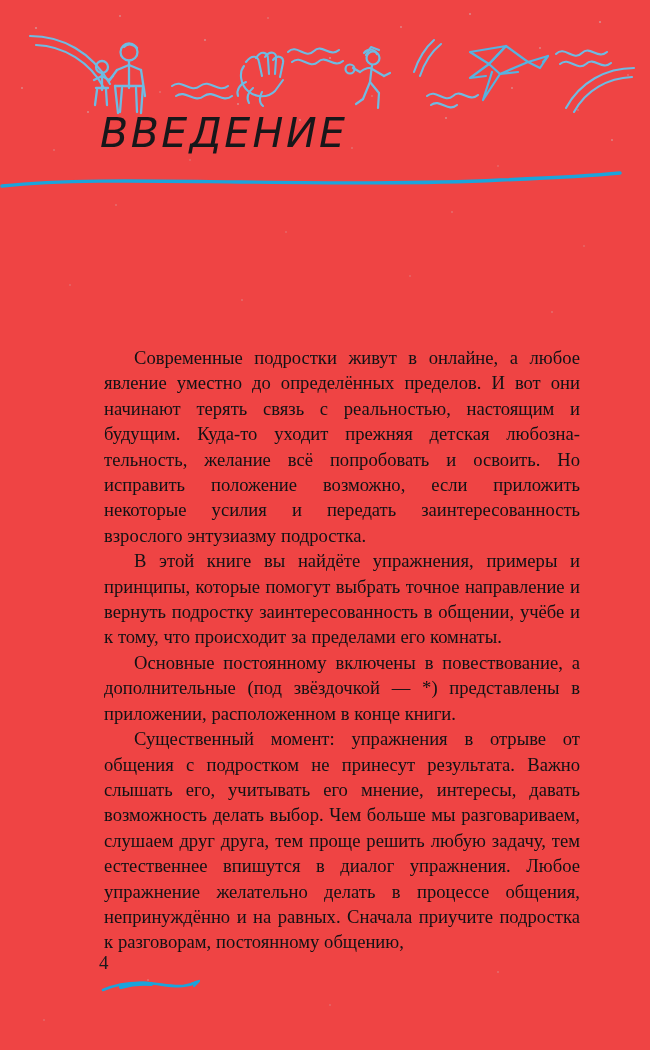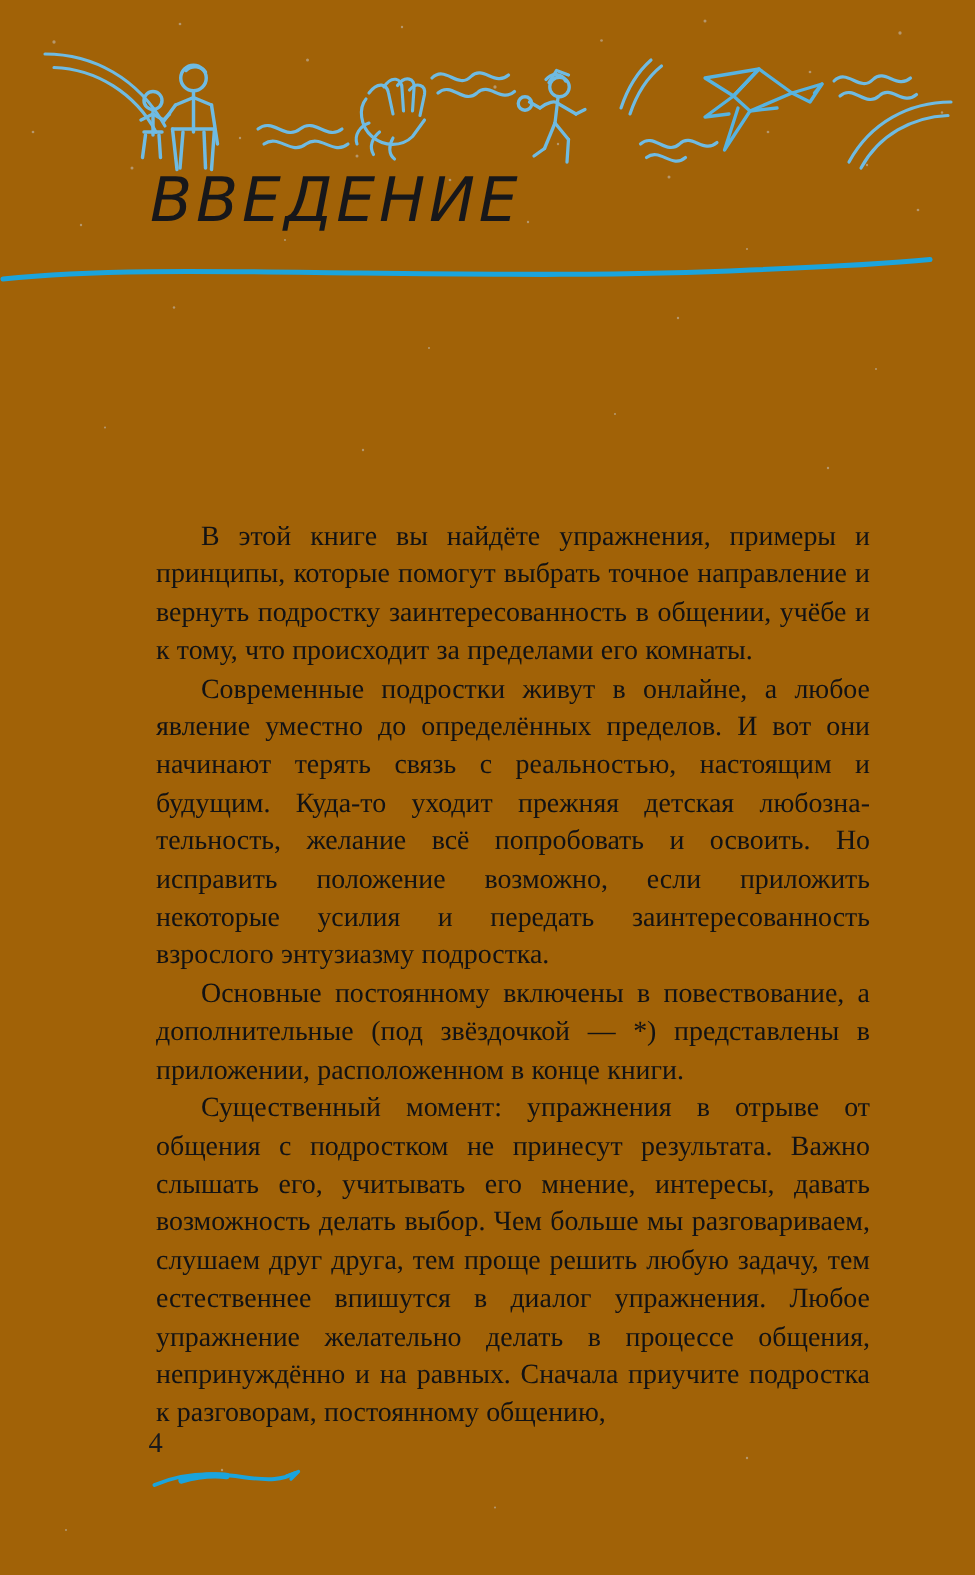--- a/index.html
+++ b/index.html
@@ -6,21 +6,21 @@
   html, body {
     margin: 0;
     padding: 0;
     background: #ffffff;
   }
   .page {
     position: relative;
     width: 650px;
     height: 1050px;
     margin: 0 auto;
-    background: #a16207;
+    background: #ef4444;
     overflow: hidden;
     font-family: "Liberation Serif", "DejaVu Serif", serif;
   }
 
   
   .speckles {
     position: absolute;
     left: 0;
     top: 0;
     width: 650px;
@@ -263,22 +263,22 @@
   </div>
 
   <div class="title-block">
     <h1 class="title-text">ВВЕДЕНИЕ</h1>
     <svg class="title-rule" viewBox="0 0 650 22" fill="none" aria-hidden="true">
       <path d="M2 16 C70 9 150 11 240 12 C330 13 420 14 500 10 C550 8 590 6 620 3" stroke="#1ba4dc" stroke-width="3.4" stroke-linecap="round"></path>
     </svg>
   </div>
 
   <div class="body-copy">
+    <p>Современные подростки живут в онлайне, а любое явление уместно до определённых пределов. И вот они начинают терять связь с реальностью, настоящим и будущим. Куда-то уходит прежняя детская любозна­тельность, желание всё попробовать и освоить. Но исправить положение возможно, если приложить некоторые усилия и передать заинтересованность взрослого энтузиазму подростка.</p>
     <p>В этой книге вы найдёте упражнения, примеры и принципы, которые помогут выбрать точное направле­ние и вернуть подростку заинтересованность в общении, учёбе и к тому, что происходит за пределами его комнаты.</p>
-    <p>Современные подростки живут в онлайне, а любое явление уместно до определённых пределов. И вот они начинают терять связь с реальностью, настоящим и будущим. Куда-то уходит прежняя детская любозна­тельность, желание всё попробовать и освоить. Но исправить положение возможно, если приложить некоторые усилия и передать заинтересованность взрослого энтузиазму подростка.</p>
     <p>Основные постоянному включены в повествование, а дополнительные (под звёздочкой — *) представлены в приложении, расположенном в конце книги.</p>
     <p>Существенный момент: упражнения в отрыве от общения с подростком не принесут результата. Важ­но слышать его, учитывать его мнение, интересы, давать возможность делать выбор. Чем больше мы разговари­ваем, слушаем друг друга, тем проще решить любую задачу, тем естественнее впишутся в диалог упражне­ния. Любое упражнение желательно делать в процессе общения, непринуждённо и на равных. Сначала при­учите подростка к разговорам, постоянному общению,</p>
   </div>
 
   <div class="folio">
     <p class="folio-number">4</p>
     <svg class="folio-swash" viewBox="0 0 140 26" fill="none" aria-hidden="true">
       <path d="M16 16 C30 10 44 8 60 9 C74 10 84 13 96 12 C102 11.5 106 10 110 8" stroke="#1ba4dc" stroke-width="2.6" stroke-linecap="round"></path>
       <path d="M34 13 C44 10 54 9 64 10" stroke="#1ba4dc" stroke-width="4.2" stroke-linecap="round"></path>
       <path d="M104 10 L112 7 L107 12" stroke="#1ba4dc" stroke-width="2.2" stroke-linecap="round" stroke-linejoin="round"></path>

